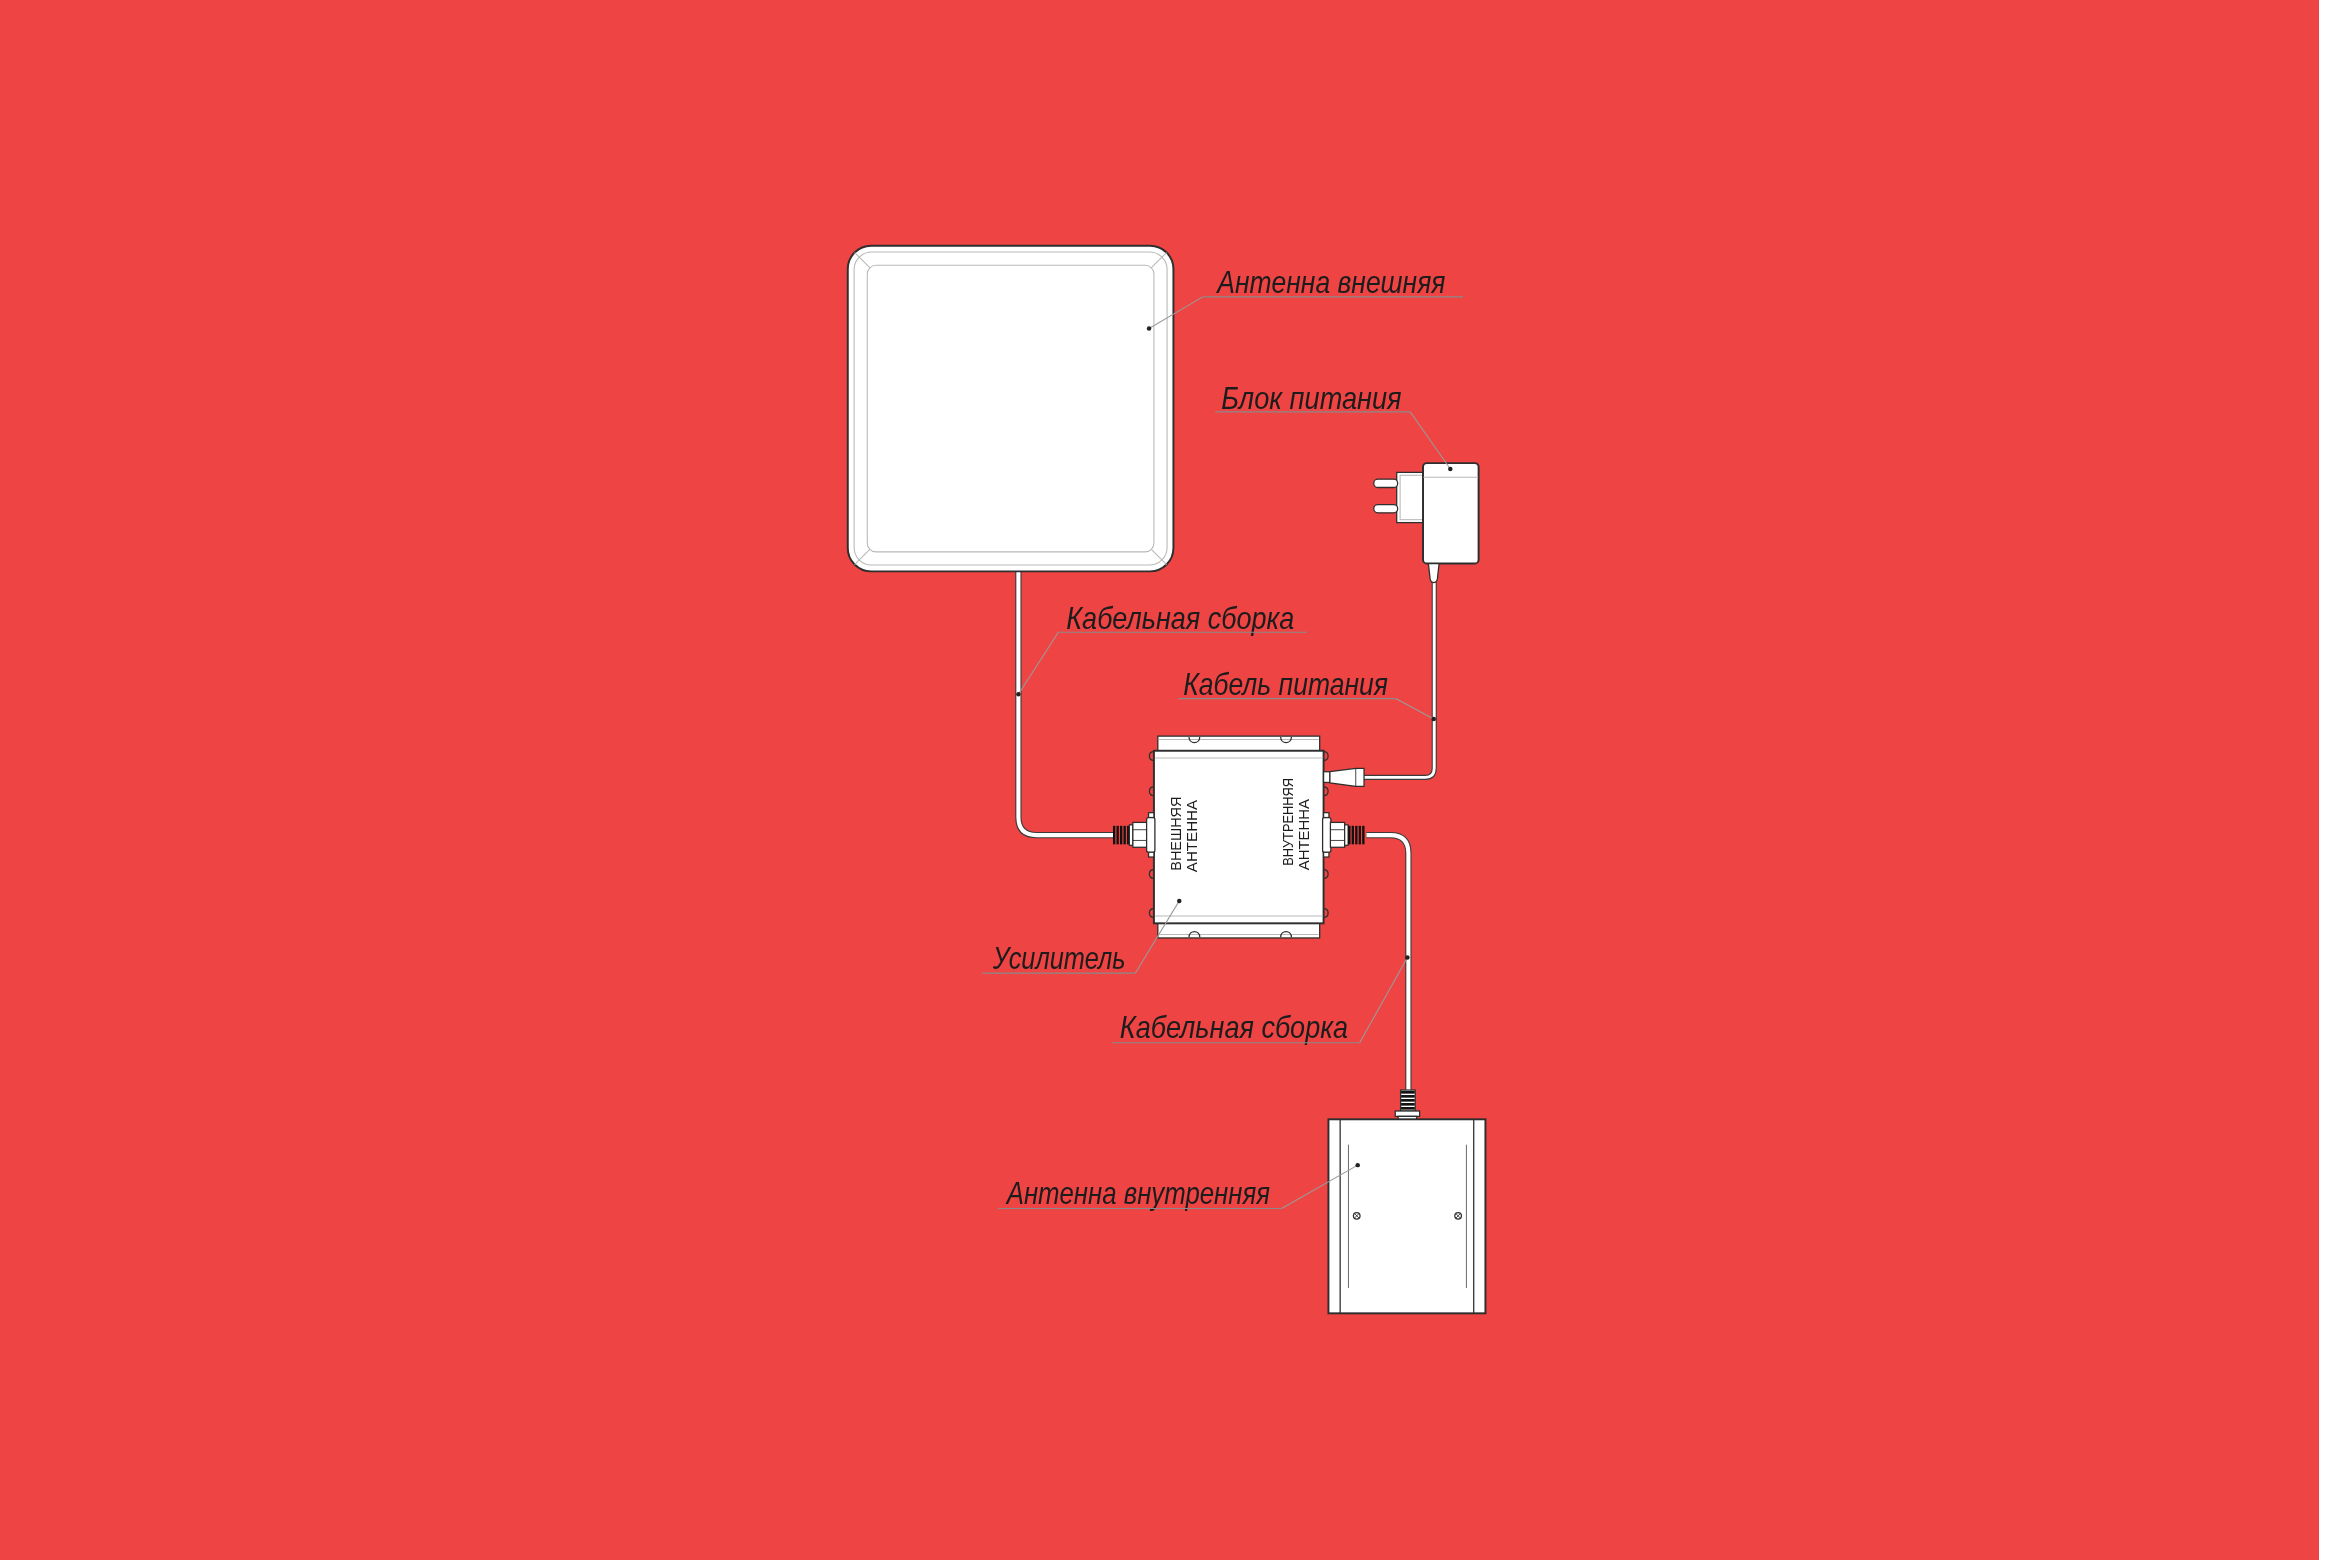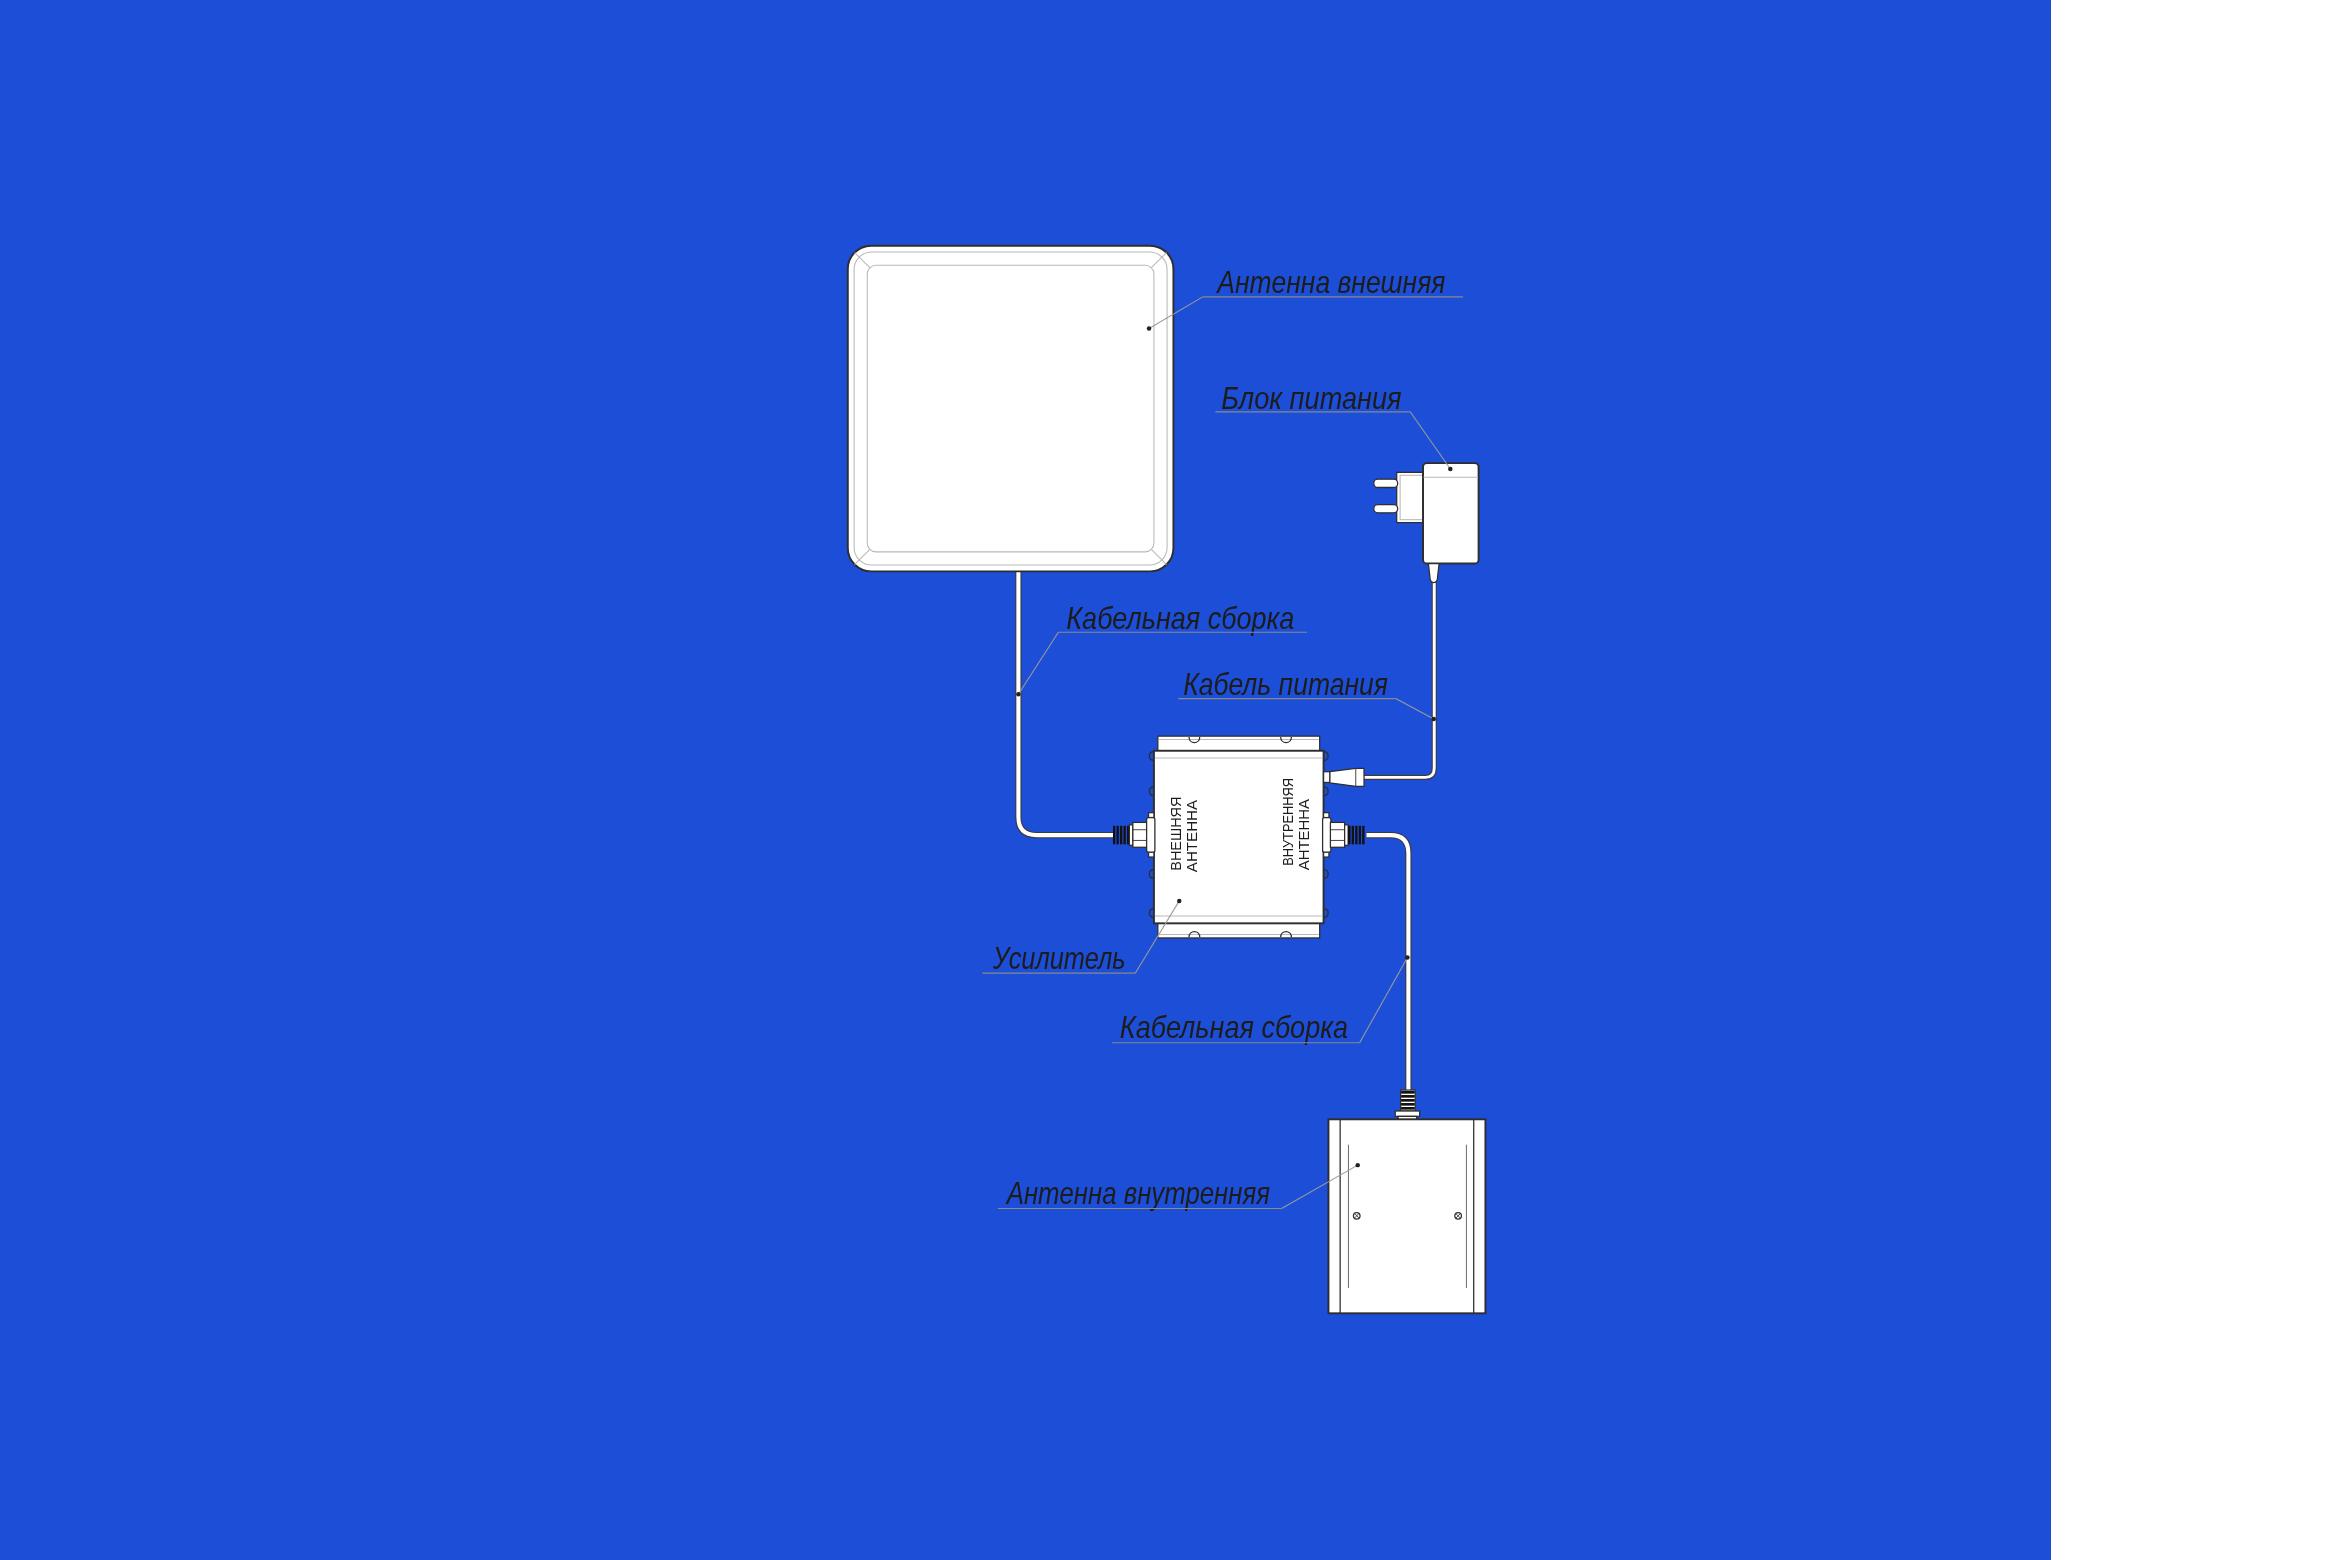--- a/index.html
+++ b/index.html
@@ -1,16 +1,16 @@
 <!DOCTYPE html>
 <html><head>
 <meta charset="utf-8">
 <style>
   html,body{margin:0;padding:0;background:#ffffff;}
-  .stage{position:relative;width:2051px;height:1560px;background:#1d4ed8;overflow:hidden;}
+  .stage{position:relative;width:2319px;height:1560px;background:#ef4444;overflow:hidden;}
   svg{display:block;}
   .ln    {stroke:#2e2e2e;stroke-width:2;fill:#ffffff;}
   .thin  {stroke:#2e2e2e;stroke-width:1.3;fill:#ffffff;}
   .thin0 {stroke:#2e2e2e;stroke-width:1.3;fill:none;}
   .hair  {stroke:#2e2e2e;stroke-width:0.9;fill:none;}
   .light {stroke:#b9b9b9;stroke-width:1.1;fill:none;}
   .inner {stroke:#555555;stroke-width:0.9;fill:none;}
   .leader{stroke:#9a9a9a;stroke-width:1.1;fill:none;}
   .ul    {stroke:#8a8a8a;stroke-width:1.2;fill:none;}
   .cbl-o {stroke:#3a3a3a;stroke-width:6.4;fill:none;}

